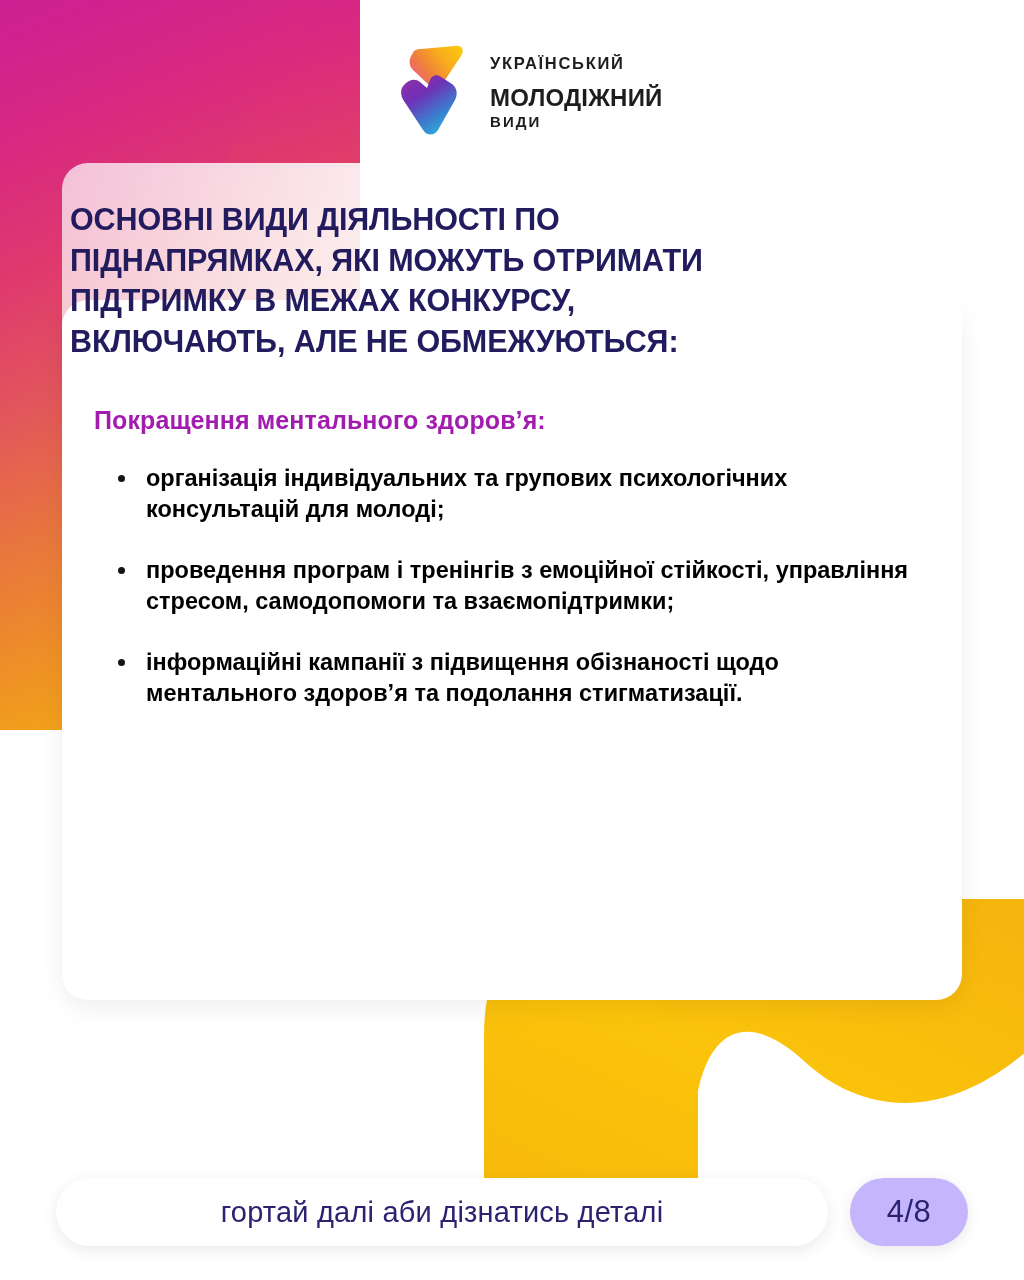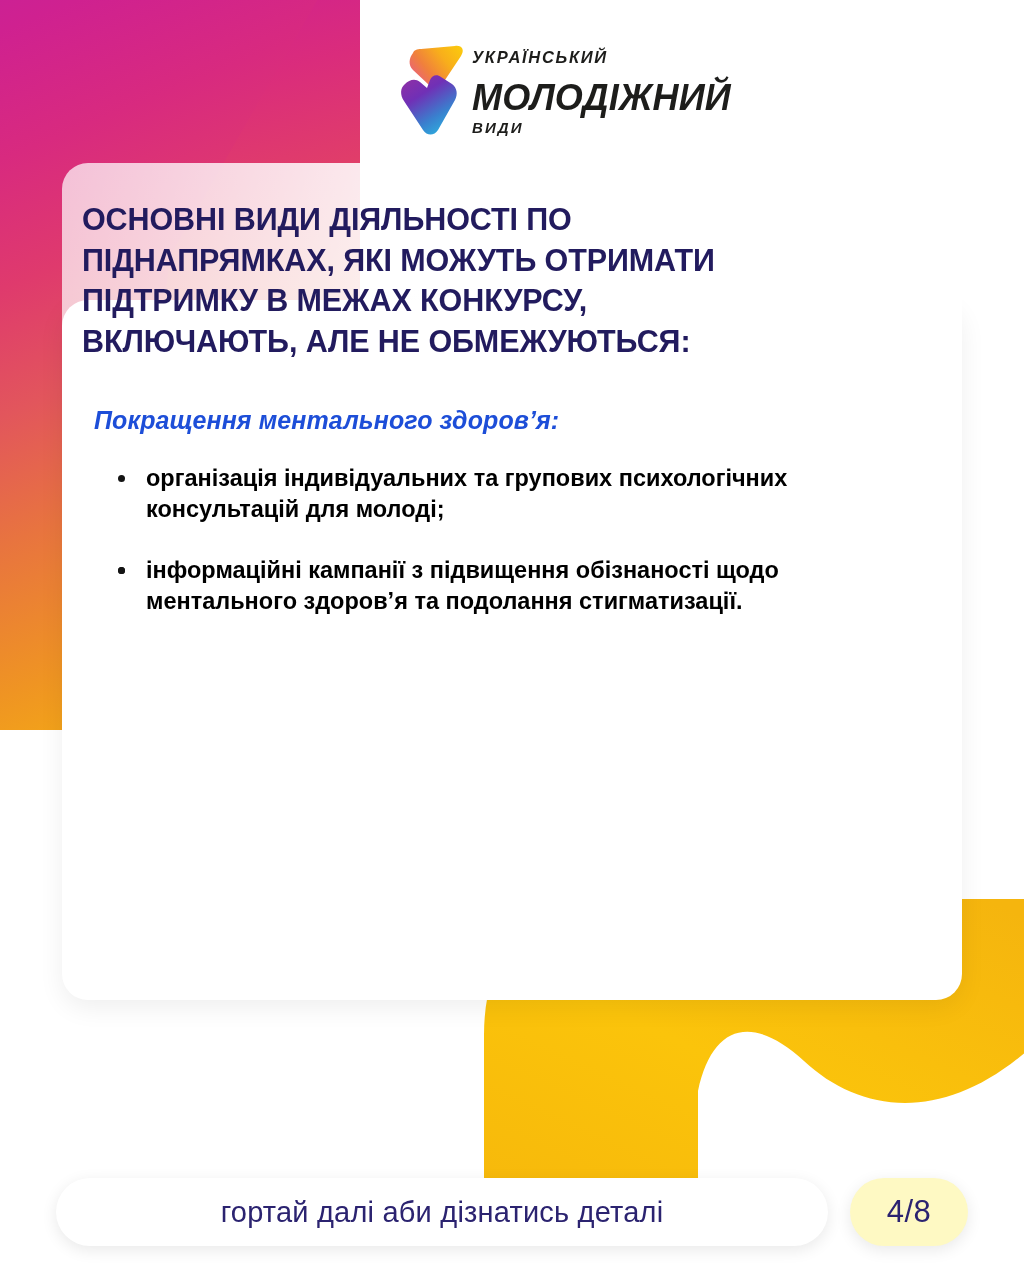--- a/index.html
+++ b/index.html
@@ -72,43 +72,42 @@
   .bg-wave svg { display: block; width: 100%; height: 100%; }
 
   
   .logo-lockup {
     position: absolute;
     left: 396px;
     top: 44px;
     z-index: 5;
     display: flex;
     align-items: center;
-    gap: 4px;
-    font-style: italic;
+    gap: 22px;
   }
   .logo-mark {
     position: relative;
     width: 72px;
     height: 96px;
     flex: 0 0 auto;
   }
   .logo-mark svg { display:block; width: 100%; height: 100%; }
   .logo-words {
     display: flex;
     flex-direction: column;
     line-height: 1;
     color: #1d1d1b;
   }
   .logo-line-top {
     font-size: 16.5px;
     font-weight: bold;
     letter-spacing: 1.7px;
   }
   .logo-line-mid {
-    font-size: 36px;
+    font-size: 24px;
     font-weight: bold;
     letter-spacing: 0.2px;
     margin-top: 15px;
   }
   .logo-line-bot {
     font-size: 15px;
     font-weight: bold;
     letter-spacing: 2.1px;
     margin-top: 4px;
   }
@@ -122,21 +121,21 @@
     height: 215px;
     border-radius: 26px;
     background: linear-gradient(96deg,
         rgba(255,255,255,0.70) 0%,
         rgba(255,255,255,0.86) 28%,
         rgba(255,255,255,0.97) 48%,
         rgba(255,255,255,1) 62%,
         rgba(255,255,255,1) 100%);
     z-index: 4;
     box-sizing: border-box;
-    padding: 36px 40px 0 20px;
+    padding: 36px 40px 0 8px;
   }
   .header-title {
     margin: 0;
     color: #221b5e;
     font-size: 30.5px;
     font-weight: bold;
     line-height: 1.33;
     letter-spacing: -0.1px;
     white-space: pre-line;
   }
@@ -150,23 +149,22 @@
     height: 700px;
     background: #ffffff;
     border-radius: 26px;
     box-shadow: 0 8px 26px rgba(0,0,0,0.065);
     z-index: 3;
     box-sizing: border-box;
     padding: 106px 44px 0 32px;
   }
   .section-subtitle {
     margin: 0 0 28px 0;
-    color: #1d4ed8;
+    color: #a21caf;
     font-size: 25px;
-    font-style: italic;
     font-weight: bold;
     letter-spacing: 0.1px;
   }
   .bullet-list {
     list-style: none;
     margin: 0;
     padding: 0 0 0 20px;
   }
   .bullet-item {
     position: relative;
@@ -210,21 +208,21 @@
     justify-content: center;
     color: #2b2370;
     font-size: 29px;
     letter-spacing: 0.2px;
   }
   .footer-counter {
     flex: 0 0 auto;
     width: 118px;
     height: 68px;
     border-radius: 34px;
-    background: #fef9c3;
+    background: #c4b5fd;
     box-shadow: 0 4px 16px rgba(0,0,0,0.09);
     display: flex;
     align-items: center;
     justify-content: center;
     color: #2b2370;
     font-size: 31px;
     letter-spacing: 0.5px;
   }
 </style>
 </head>
@@ -280,20 +278,21 @@
 
   <div class="content-card">
     <p class="section-subtitle">Покращення ментального здоров’я:</p>
     <ul class="bullet-list">
       <li class="bullet-item">
         <span class="bullet-dot"></span>
         <span>організація індивідуальних та групових психологічних консультацій для молоді;</span>
       </li>
       <li class="bullet-item">
         <span class="bullet-dot"></span>
+        <span>проведення програм і тренінгів з емоційної стійкості, управління стресом, самодопомоги та взаємопідтримки;</span>
       </li>
       <li class="bullet-item">
         <span class="bullet-dot"></span>
         <span>інформаційні кампанії з підвищення обізнаності щодо ментального здоров’я та подолання стигматизації.</span>
       </li>
     </ul>
   </div>
 
   <div class="header-card">
     <h1 class="header-title">ОСНОВНІ ВИДИ ДІЯЛЬНОСТІ ПО

